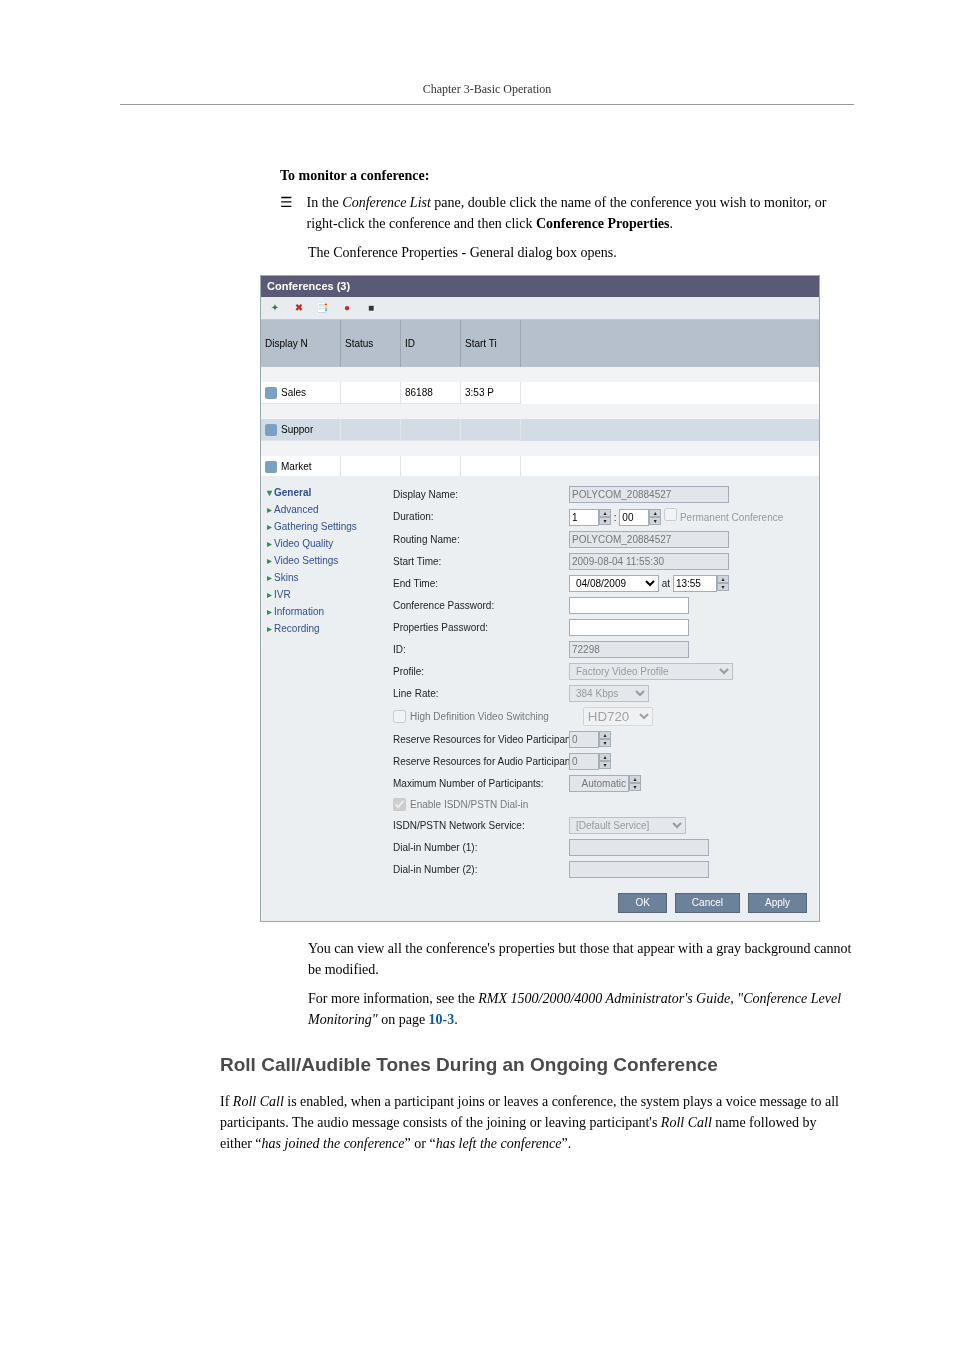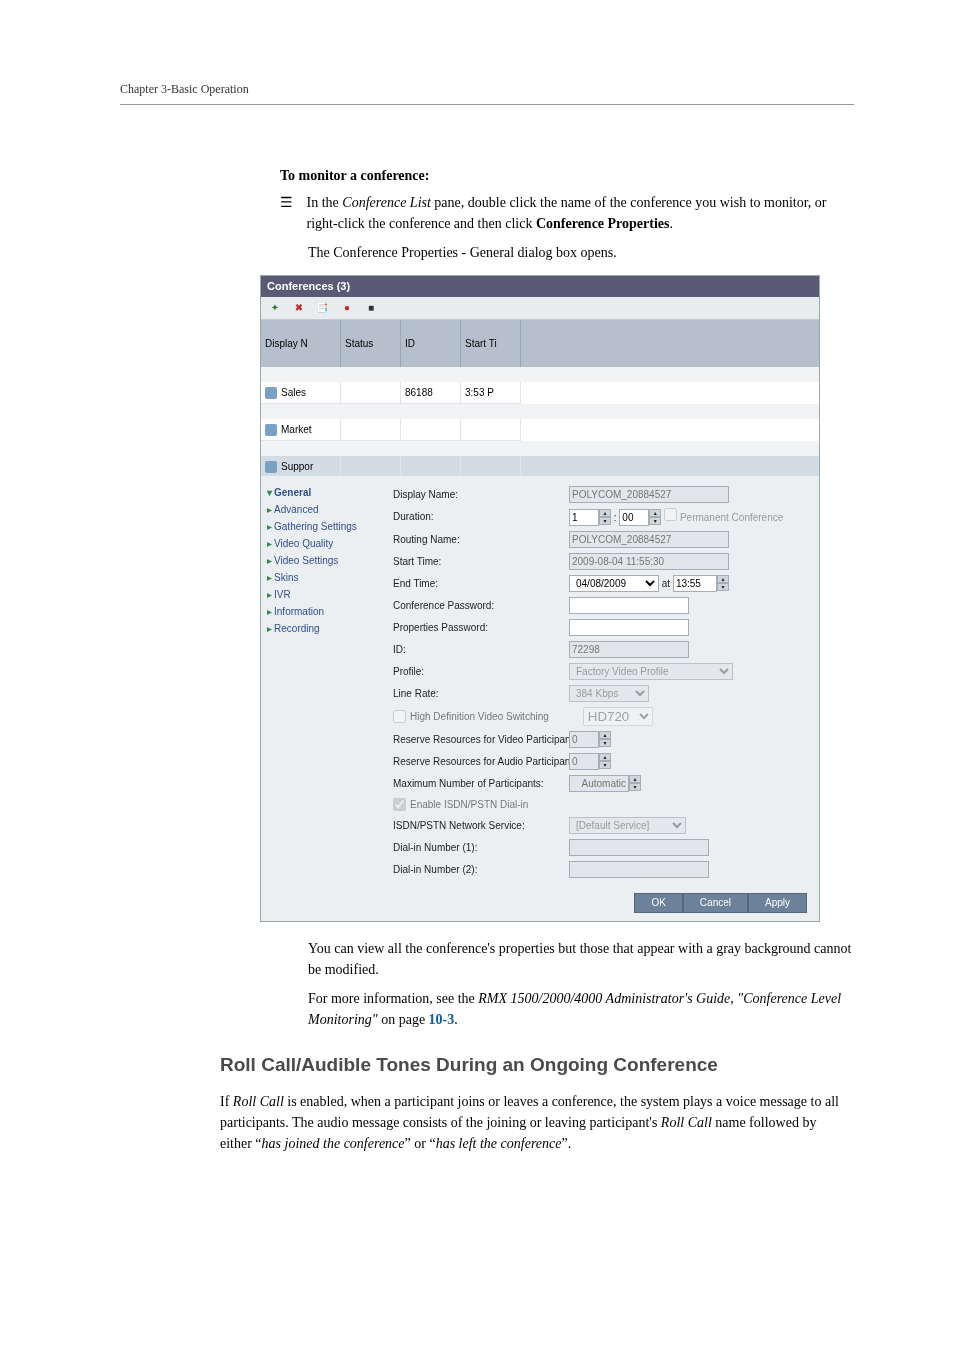--- a/index.html
+++ b/index.html
@@ -10,20 +10,21 @@
       width: 954px;
       min-height: 1350px;
       padding: 80px 100px 60px 120px;
       font-size: 14px;
       line-height: 1.5;
     }
     .chapter-hdr {
       font-size: 12px;
       color: #333;
       margin-bottom: 6px;
+      text-align: center;
     }
     .hr {
       border: none;
       border-top: 1.5px solid #999;
       margin-bottom: 60px;
     }
     .indent-block {
       margin-left: 160px;
     }
     .proc-title {
@@ -125,21 +126,21 @@
     .dialog-main .ctl select[disabled] {
       background: #e2e5e9;
       color: #777;
     }
     .dialog-main .chk { grid-column: 1 / span 2; display:flex; align-items:center; gap:4px; color:#777; }
     .dialog-main .chk input { margin:0; }
     .btn-row {
       grid-column: 1 / span 2;
       display: flex;
       justify-content: flex-end;
-      gap: 0;
+      gap: 8px;
       margin-top: 10px;
     }
     .btn {
       background: #6c829a;
       color: #fff;
       border: 1px solid #556677;
       font-size: 10px;
       padding: 2px 16px;
       height: 20px;
       display:inline-flex; align-items:center;
@@ -203,28 +204,28 @@
     <div>Status</div>
     <div>ID</div>
     <div>Start Ti</div>
   </div>
   <div class="grid-row">
     <div><span class="grid-icon"></span><span>Sales</span></div>
     <div></div>
     <div>86188</div>
     <div>3:53 P</div>
   </div>
-  <div class="grid-row">
-    <div><span class="grid-icon"></span><span>Market</span></div>
+  <div class="grid-row sel">
+    <div><span class="grid-icon"></span><span>Suppor</span></div>
     <div></div>
         <div></div>
         <div></div>
   </div>
-  <div class="grid-row sel">
-    <div><span class="grid-icon"></span><span>Suppor</span></div>
+  <div class="grid-row">
+    <div><span class="grid-icon"></span><span>Market</span></div>
     <div></div>
         <div></div>
         <div></div>
   </div>
 
   <div class="dialog-wrap">
     <div class="dialog-side">
       <div class="node sel"><span class="chev">▾</span><span>General</span></div>
       <div class="node"><span class="chev">▸</span><span>Advanced</span></div>
       <div class="node"><span class="chev">▸</span><span>Gathering Settings</span></div>

